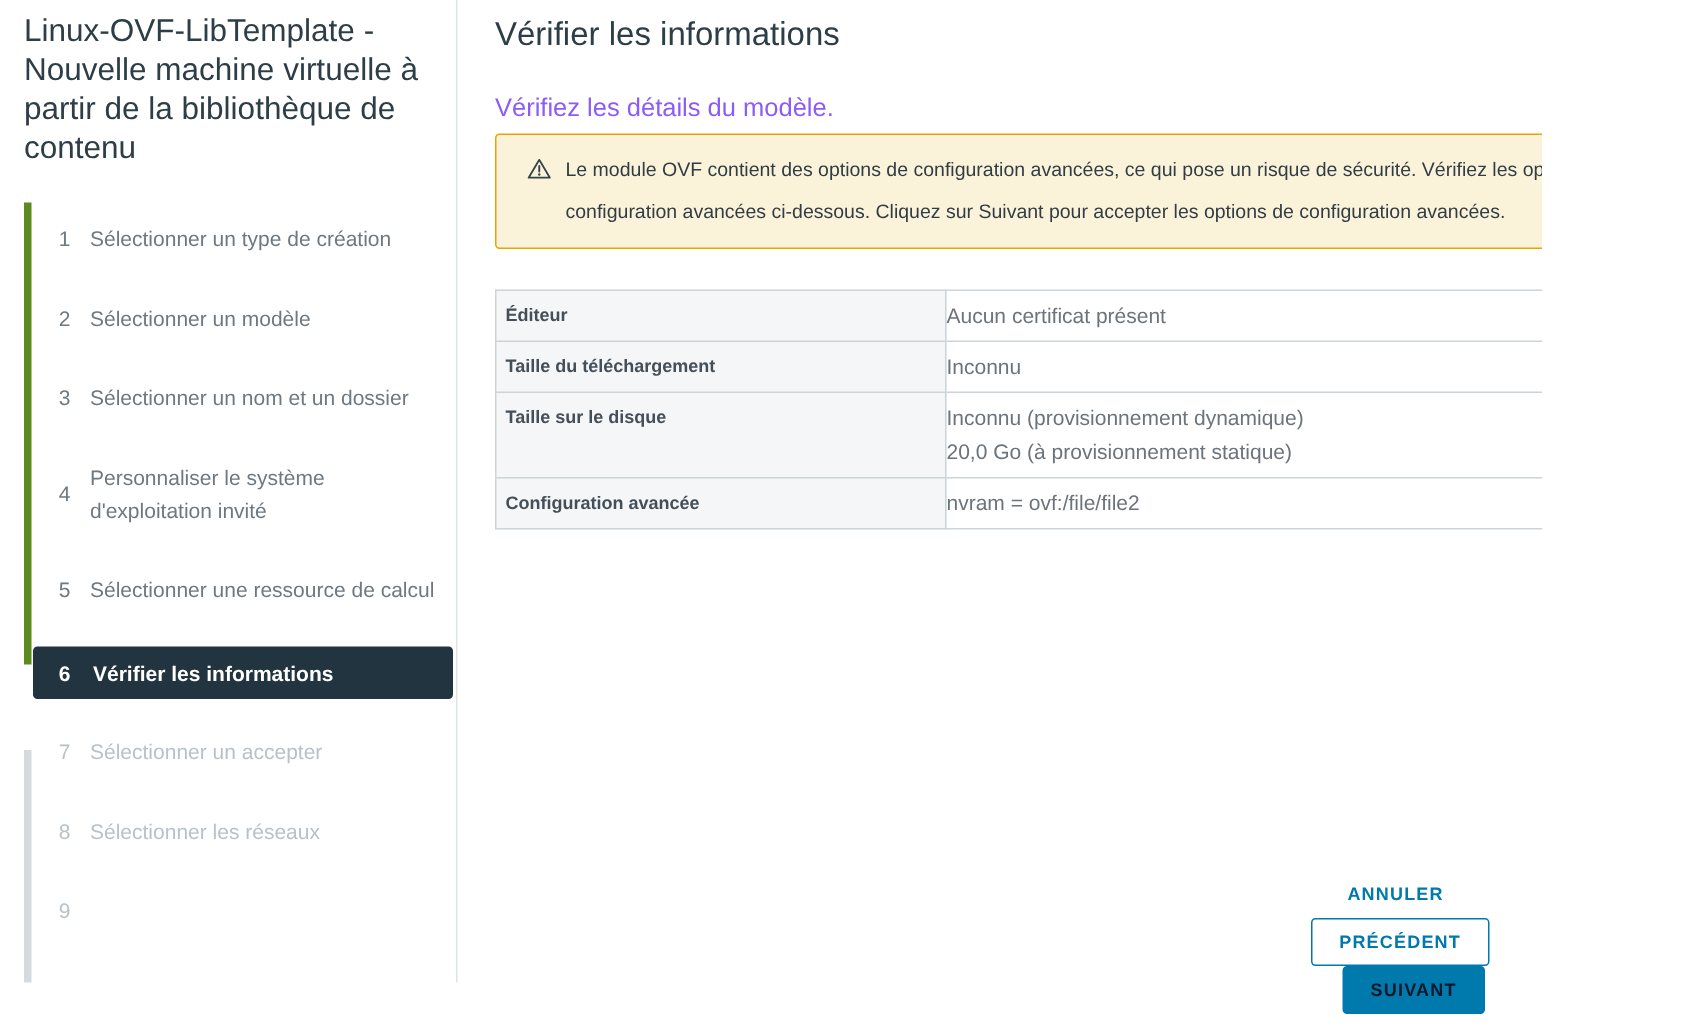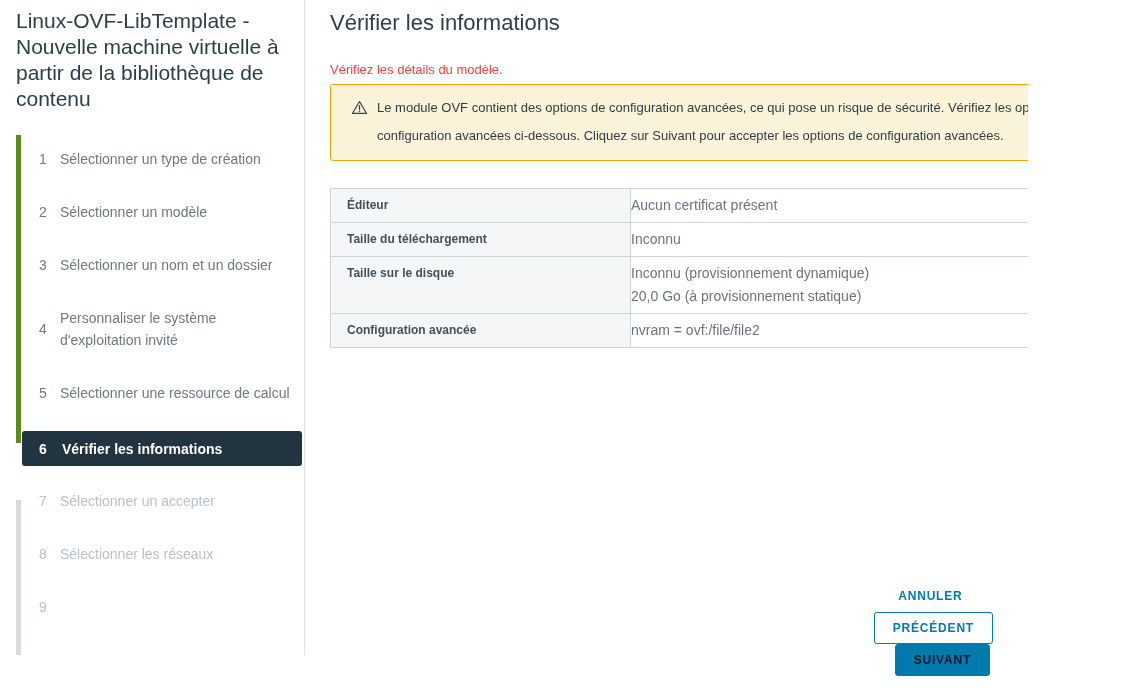--- a/index.html
+++ b/index.html
@@ -45,37 +45,37 @@
   .step.active .num { margin-right:12px; }
 
   
   .main { position:absolute; left:305px; top:0; width:829px; height:690px; padding:10px 17px 0 25px; }
   .page-title { font-size:22px; font-weight:400; color:var(--title-color); }
   .close-btn {
     position:absolute; top:14px; right:12px; width:24px; height:24px;
     background:none; border:none; cursor:pointer; color:#454f58;
     display:flex; align-items:center; justify-content:center;
   }
-  .subtitle { margin-top:26px; font-size:13px; color:#ef4444; }
+  .subtitle { margin-top:26px; font-size:17px; color:#8b5cf6; }
 
   .warning {
     margin-top:7px; display:flex; align-items:flex-start;
     background:var(--warn-bg); border:1px solid var(--warn-border);
     border-radius:3px; padding:9px 16px 10px 20px;
   }
   .warning-icon { flex:none; margin:5px 9px 0 0; color:#36434c; }
   .warning-text { font-size:13px; line-height:28px; color:#313c44; }
 
   .details-table {
     width:100%; margin-top:27px; border-collapse:collapse;
     border:1px solid #ccd4d8;
   }
   .details-table td { border:1px solid #ccd4d8; vertical-align:top; }
   .details-table td.label {
-    width:300px; background:#f4f6f8; padding:5px 16px;
+    width:300px; background:#f4f6f8; padding:5px 6px;
     font-size:12px; font-weight:700; color:#454f58; line-height:22px;
   }
   .details-table td.value { padding:5px 0; font-size:14px; color:#6b737b; line-height:23px; }
 
   
   .footer { position:absolute; right:17px; bottom:14px; display:flex; align-items:center;flex-direction:column; }
   .btn {
     font-family:inherit; font-size:12px; font-weight:600; letter-spacing:.8px;
     text-transform:uppercase; border-radius:3px; cursor:pointer;
     height:32px; display:inline-flex; align-items:center; justify-content:center;

